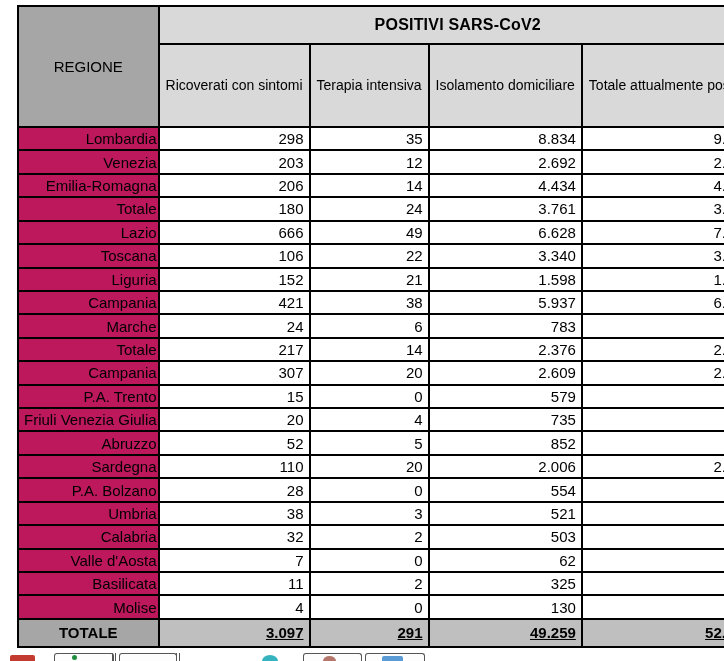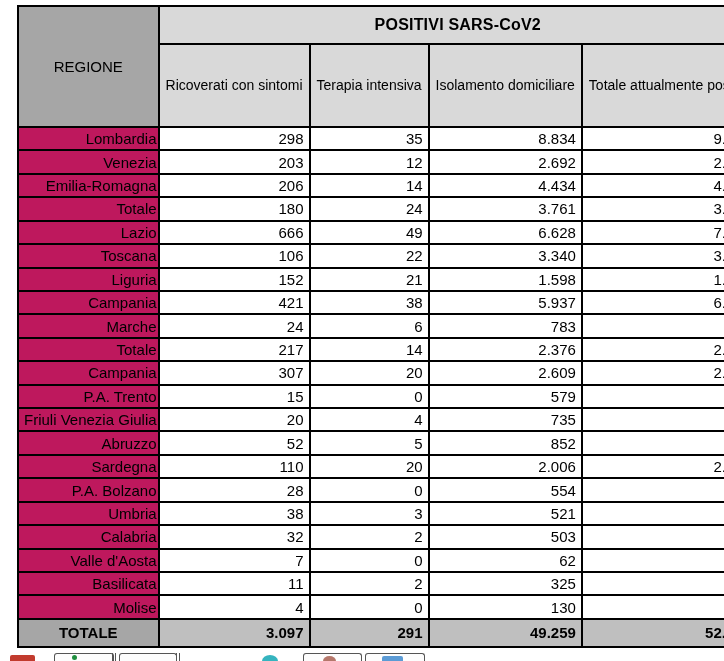--- a/index.html
+++ b/index.html
@@ -31,21 +31,21 @@
   }
   tbody tr{height:23.43px;}
   td.region{
     text-align:right;padding-left:5px;font-size:15px;background:#be185d;
   }
   td.num{
     text-align:right;padding-right:5px;font-size:15px;background:#fff;
   }
   tr.total-row{height:28px;font-weight:bold;}
   td.total-label{background:#A6A6A6;text-align:center;font-size:15px;}
-  td.total-val{background:#BFBFBF;text-align:right;padding-right:5px;font-size:15px;}
+  td.total-val{background:#BFBFBF;text-align:right;padding-right:5px;font-size:15px;text-decoration:underline;}
 
   
   .strip{position:absolute;left:0;top:652px;width:724px;height:9px;background:#fff;}
   .strip .tab{
     position:absolute;top:1px;height:9px;background:#fdfdfd;
     border:1px solid #555;border-bottom:none;border-radius:3px 3px 0 0;
   }
   .strip .edge{
     position:absolute;top:1px;height:9px;width:0;
     border-left:1px solid #555;border-right:1px solid #555;padding-left:2px;

